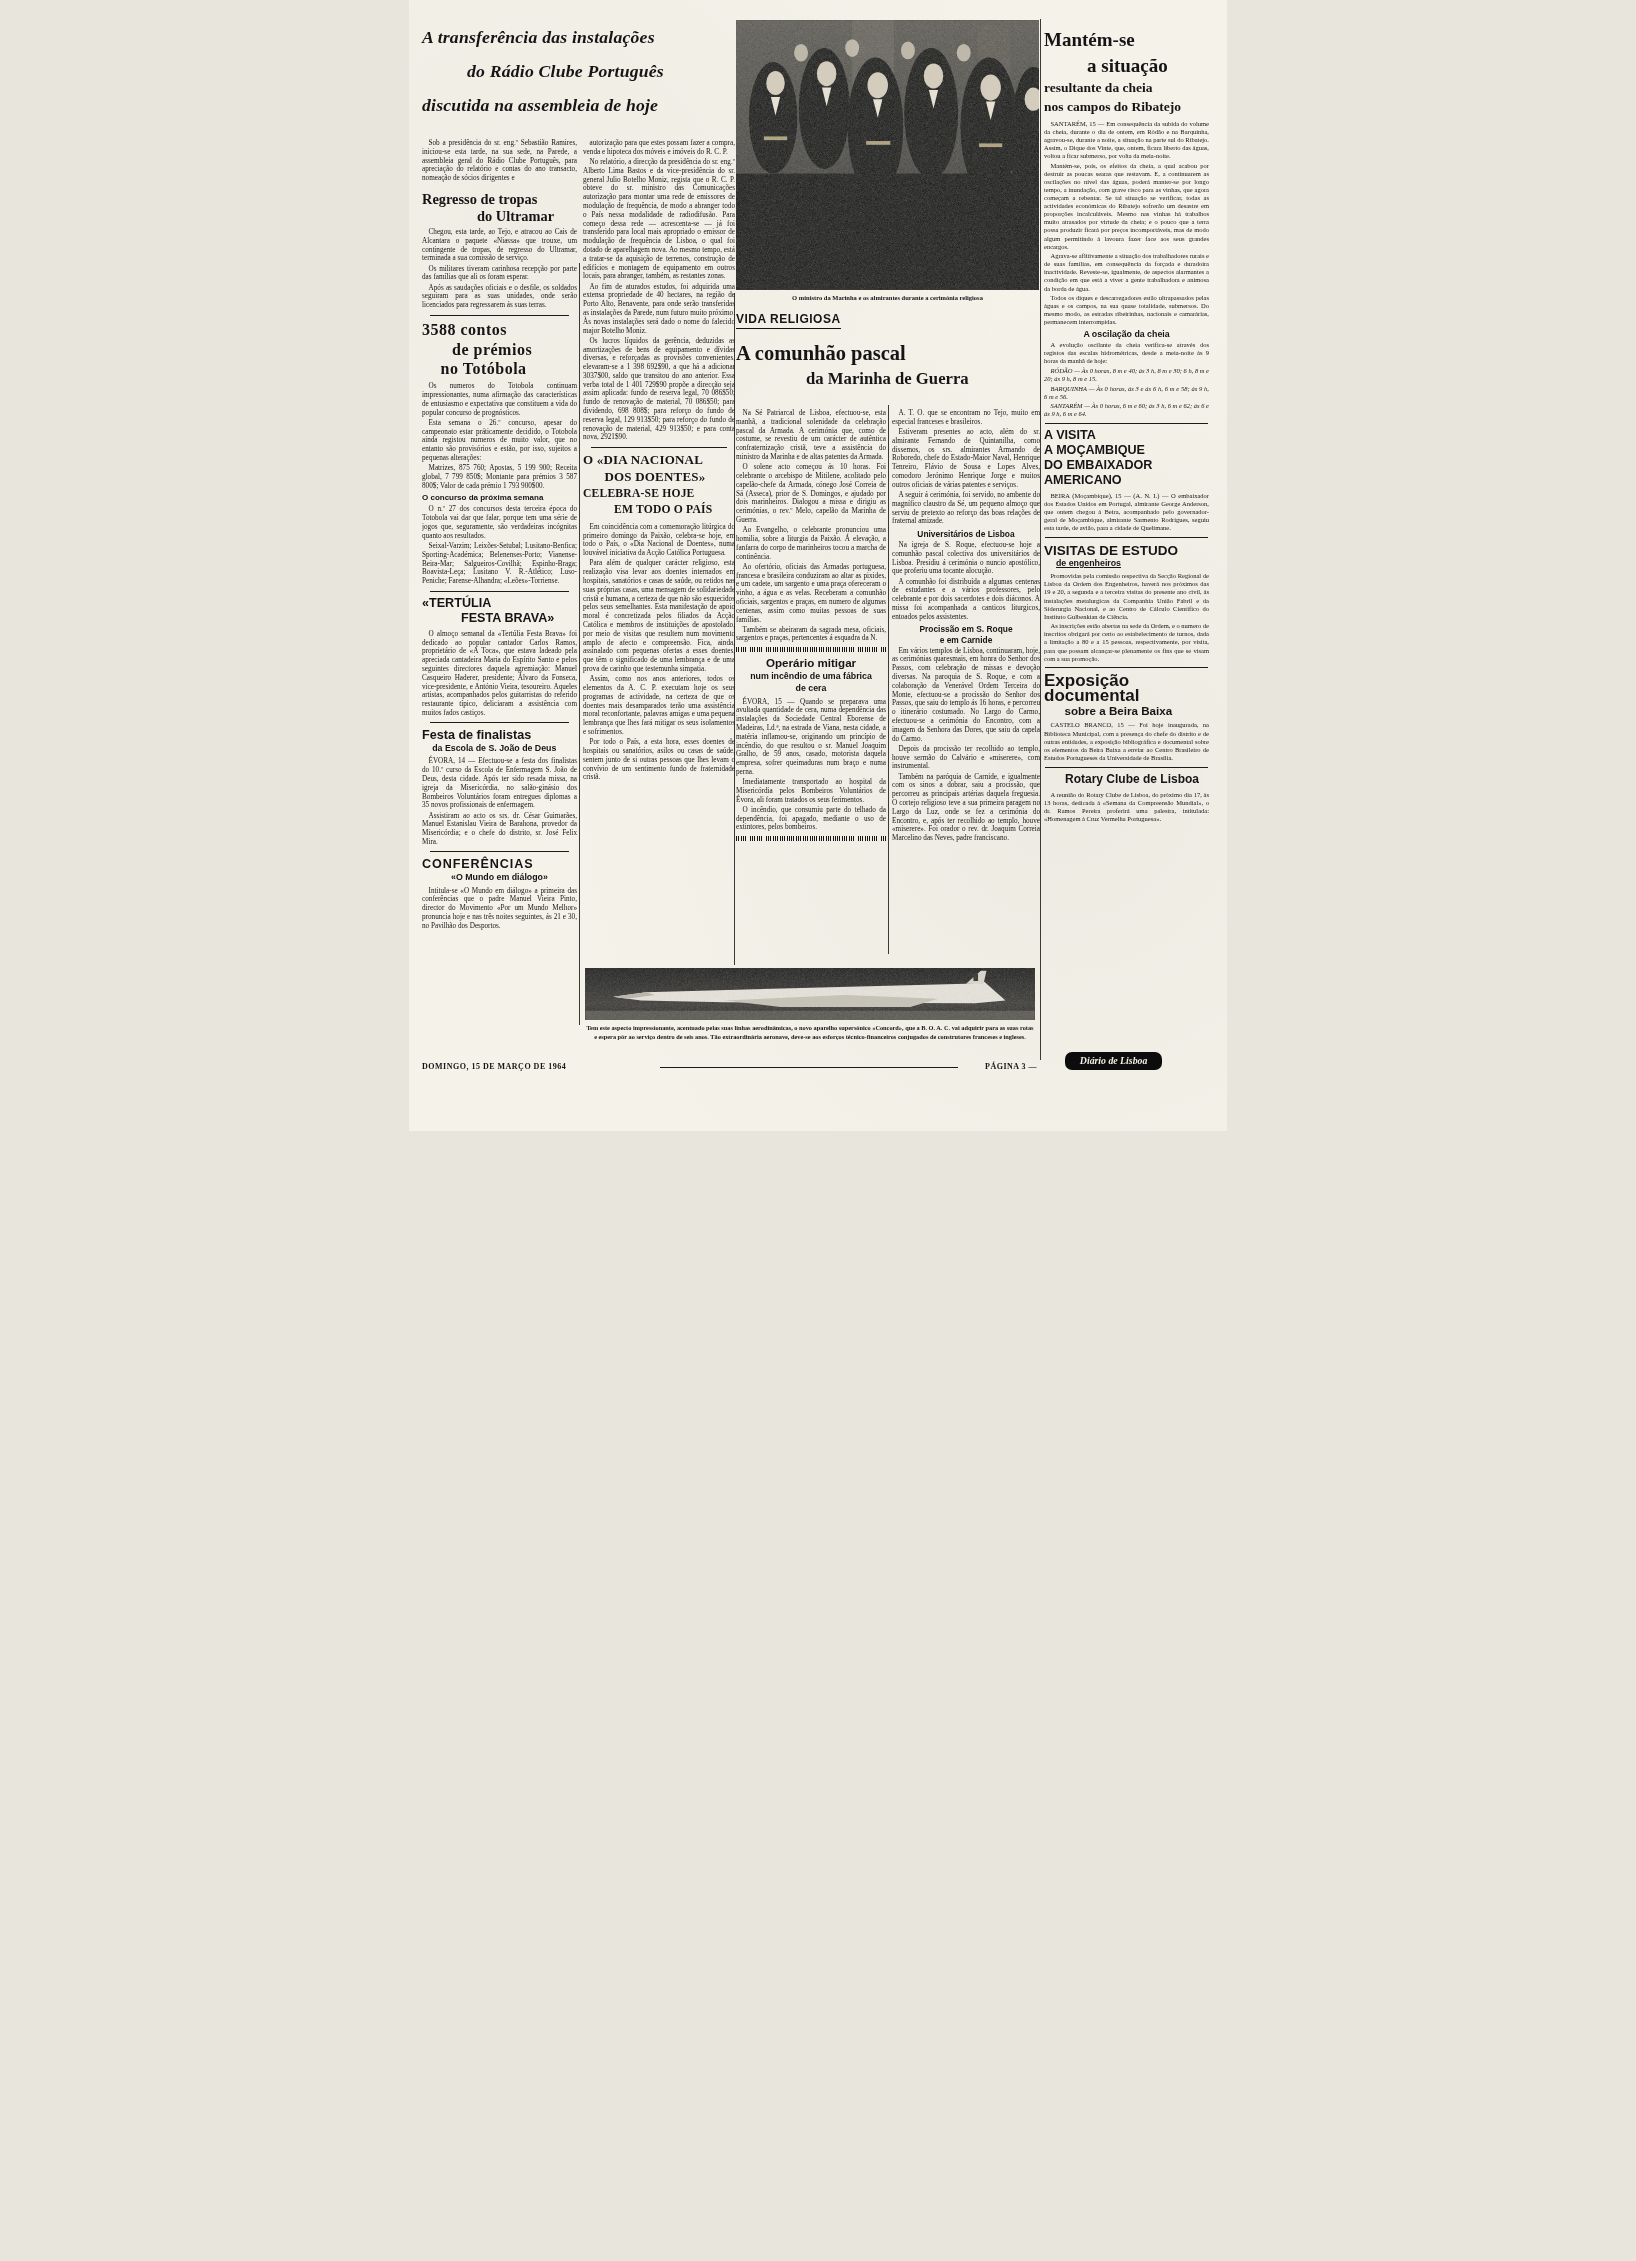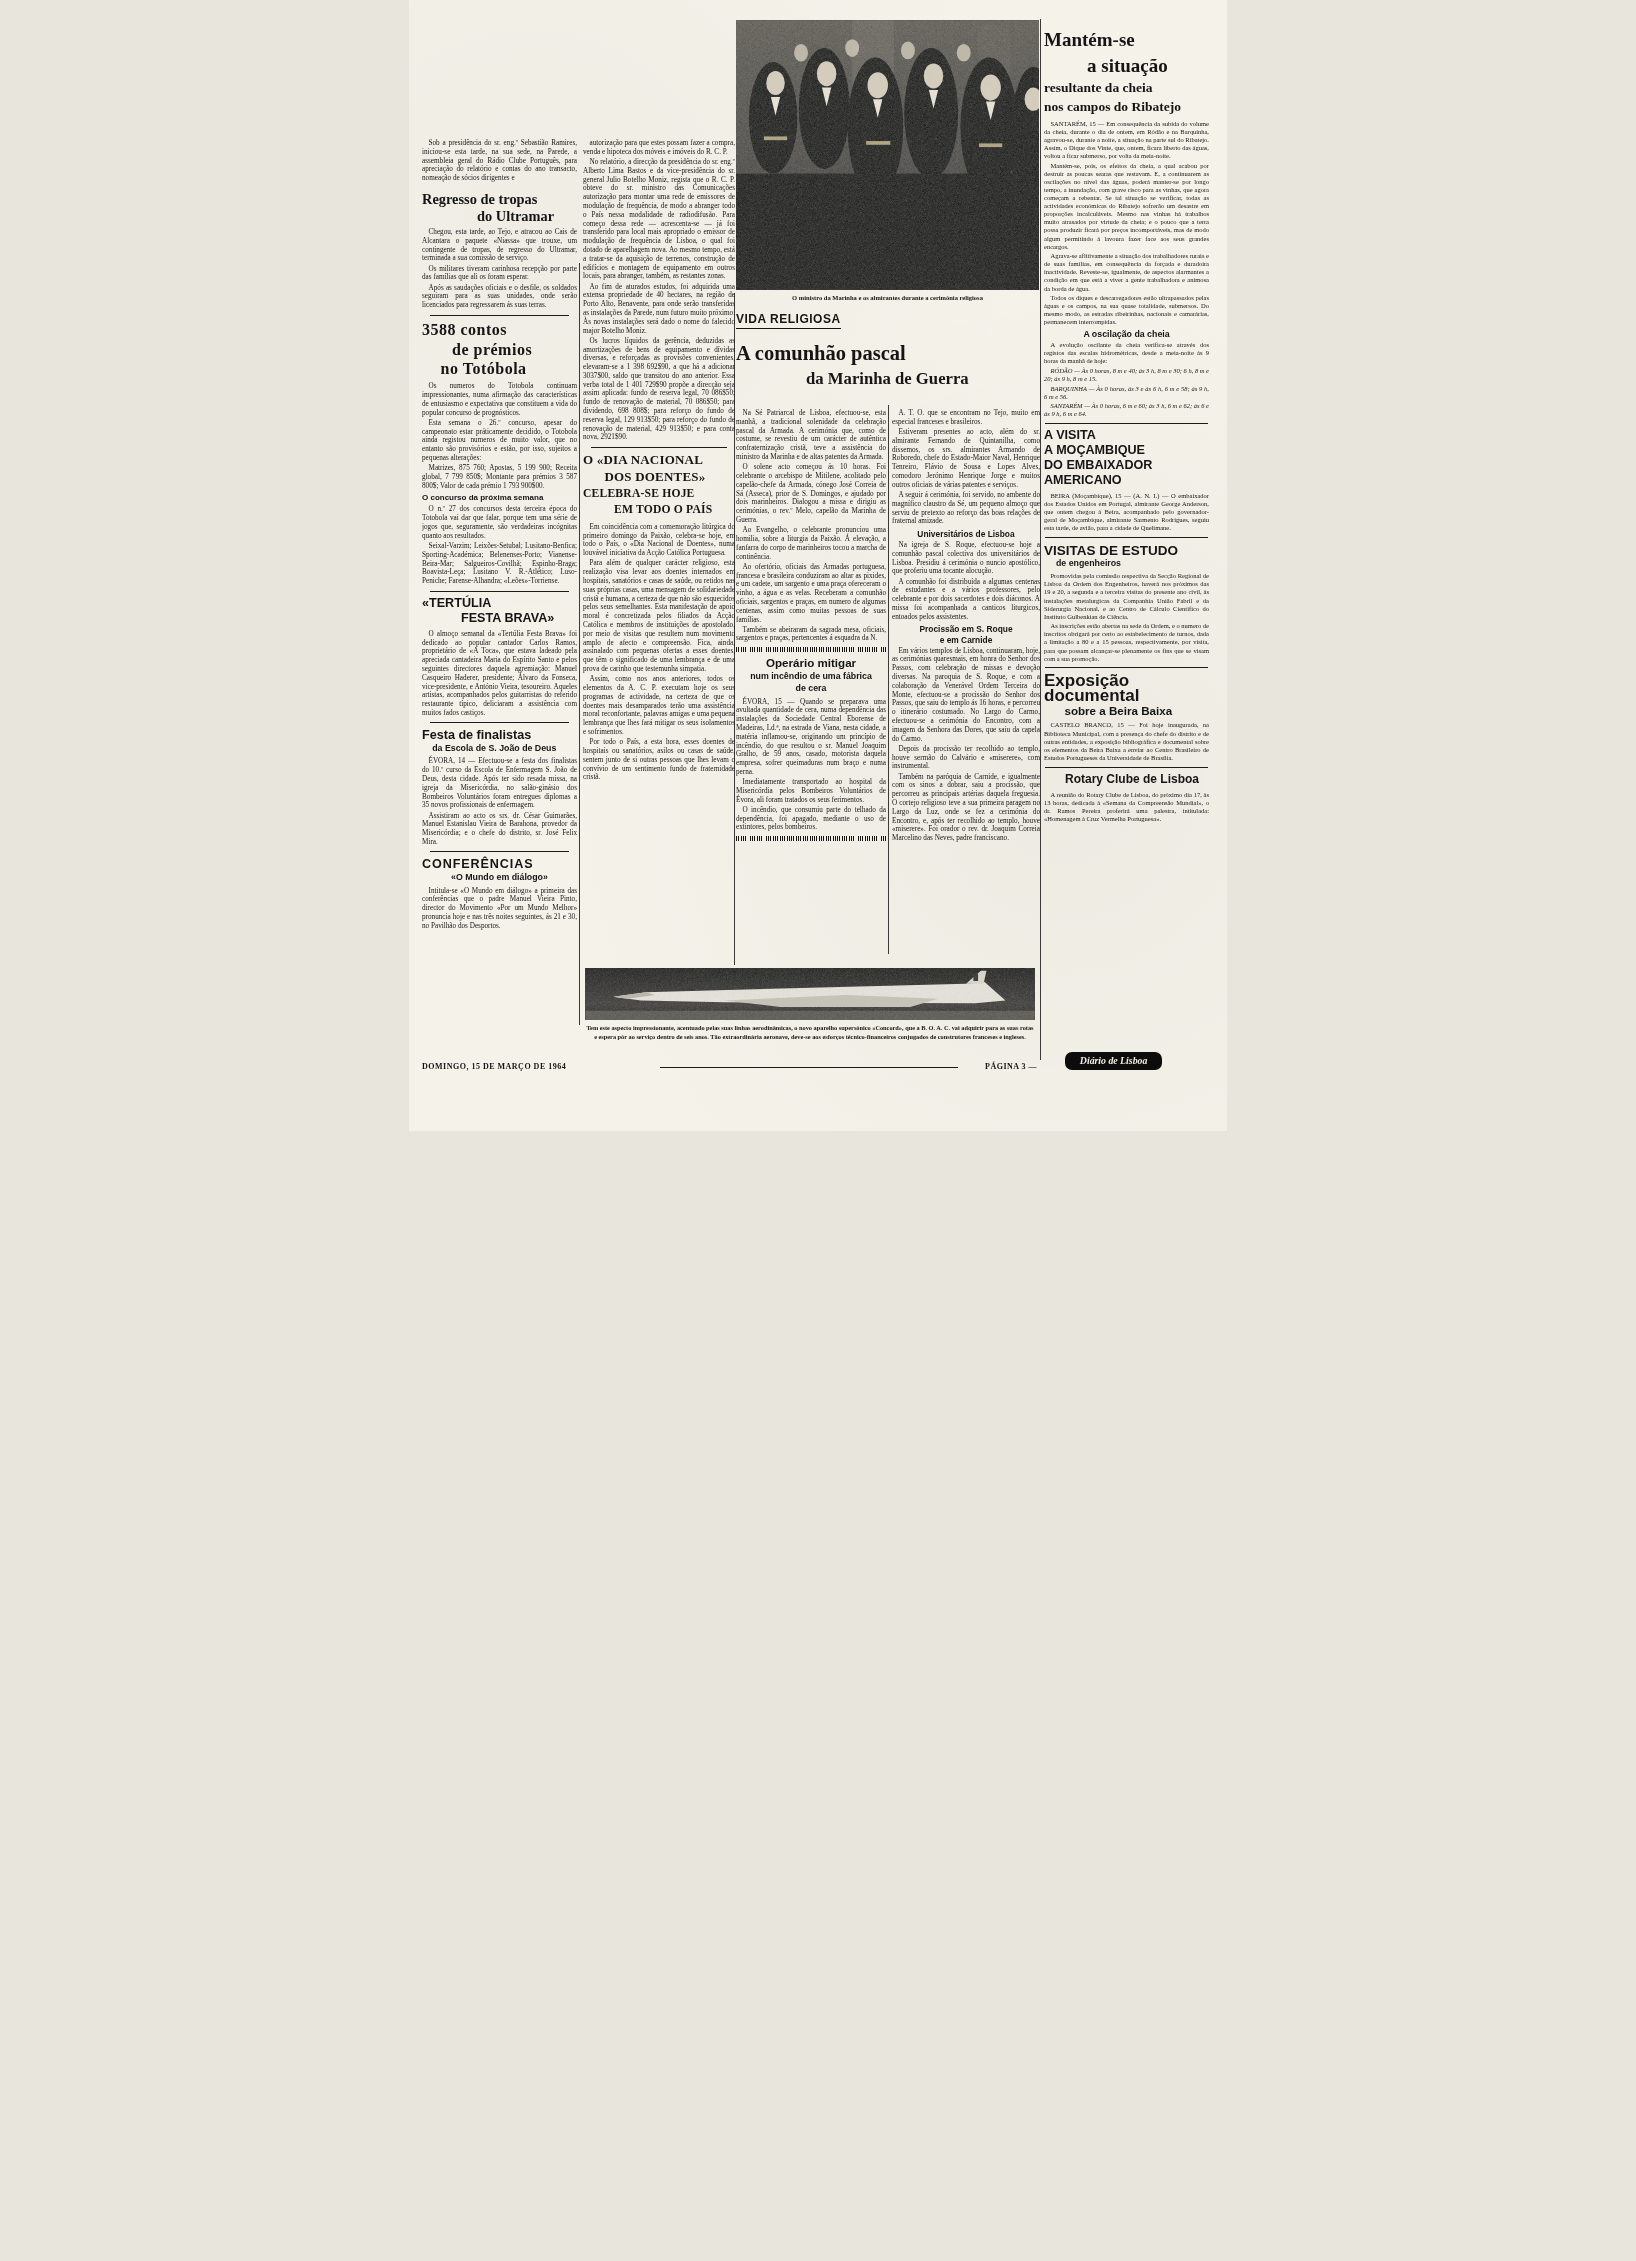--- a/index.html
+++ b/index.html
@@ -50,20 +50,25 @@
 <body>
 
 <div class="page">
 
   <div class="vline" style="left:170px;top:263px;height:762px;"></div>
   <div class="vline" style="left:325px;top:293px;height:672px;"></div>
   <div class="vline" style="left:479px;top:405px;height:549px;"></div>
   <div class="vline" style="left:631px;top:18.6px;height:1041px;"></div>
   <div class="abs hatch-strip" style="left:350px;top:44px;width:12px;height:108px;"></div>
 
+  <div class="abs h-rcp" style="left:13px;top:19.5px;width:321px;">
+    <div>A transferência das instalações</div>
+    <div class="l2">do Rádio Clube Português</div>
+    <div>discutida na assembleia de hoje</div>
+  </div>
 
   <div class="abs" style="left:13px;top:139px;width:155px;height:902px;overflow:hidden;">
     <div>
         <p class="para">Sob a presidência do sr. eng.º Sebastião Ramires, iniciou-se esta tarde, na sua sede, na Parede, a assembleia geral do Rádio Clube Português, para apreciação do relatório e contas do ano transacto, nomeação de sócios dirigentes e</p>
       </div>
     <div class="gap14"></div>
     <div class="h-serif-lg">
       <div>Regresso de tropas</div>
       <div style="padding-left:55px;">do Ultramar</div>
     </div>
@@ -298,21 +303,21 @@
       <div class="h-sans-lg">A MOÇAMBIQUE</div>
       <div class="h-sans-lg">DO EMBAIXADOR</div>
       <div class="h-sans-lg">AMERICANO</div>
     </div>
     <div class="gap8"></div>
     <div>
         <p class="para">BEIRA (Moçambique), 15 — (A. N. I.) — O embaixador dos Estados Unidos em Portugal, almirante George Anderson, que ontem chegou á Beira, acompanhado pelo governador-geral de Moçambique, almirante Sarmento Rodrigues, seguiu esta tarde, de avião, para a cidade de Quelimane.</p>
       </div>
     <div class="rule wide"></div>
     <div class="h-sans-lg" style="font-size:13.5px;">VISITAS DE ESTUDO</div>
-    <div class="h-sans-md" style="padding-left:12px;">de engenheiros</div>
+    <div class="h-sans-md" style="padding-left:12px;text-decoration:underline;">de engenheiros</div>
     <div class="gap8"></div>
     <div>
         <p class="para">Promovidas pela comissão respectiva da Secção Regional de Lisboa da Ordem dos Engenheiros, haverá nos próximos das 19 e 20, a segunda e a terceira visitas do presente ano civil, ás instalações metalurgicas da Companhia União Fabril e da Siderurgia Nacional, e ao Centro de Cálculo Científico do Instituto Gulbenkian de Ciência.</p>
         <p class="para">As inscrições estão abertas na sede da Ordem, e o numero de inscritos obrigará por certo ao estabelecimento de turnos, dada a limitação a 80 e a 15 pessoas, respectivamente, por visita, para que possam alcançar-se plenamente os fins que se visam com a sua promoção.</p>
       </div>
     <div class="rule wide"></div>
     <div>
       <div class="h-sans-lg" style="font-size:17px;">Exposição documental</div>
       <div class="h-sans-lg" style="font-size:11.6px;padding-left:20.5px;">sobre a Beira Baixa</div>
     </div>

